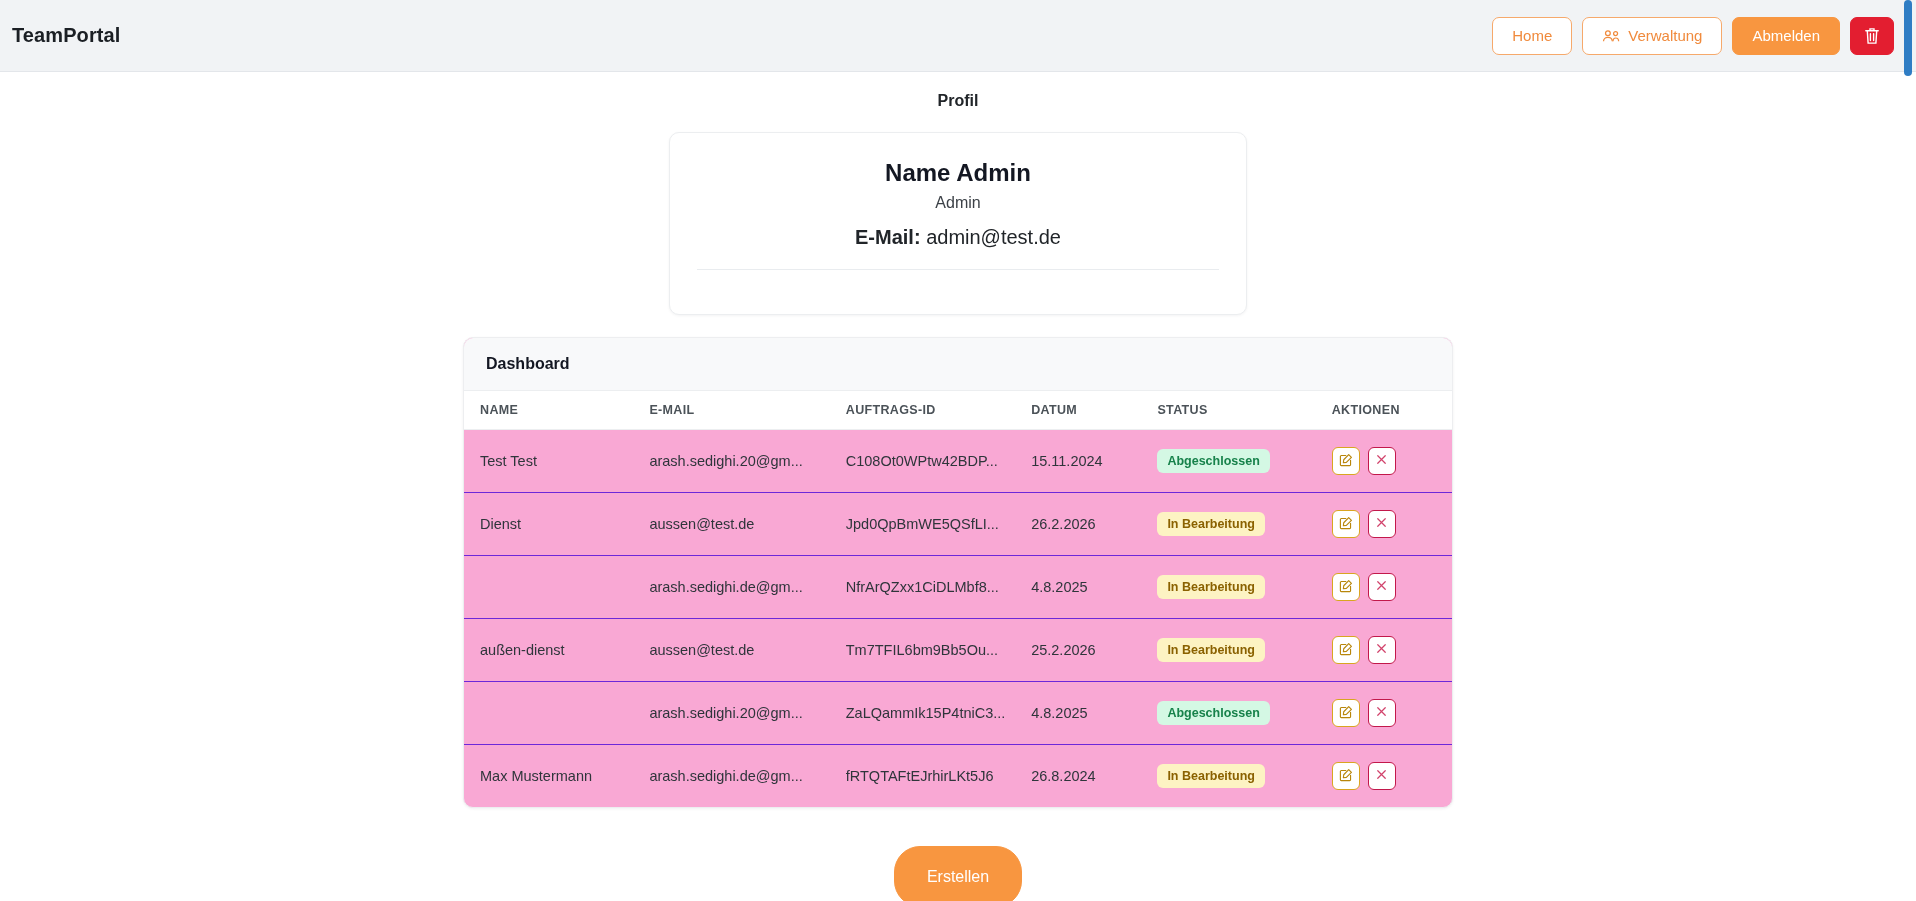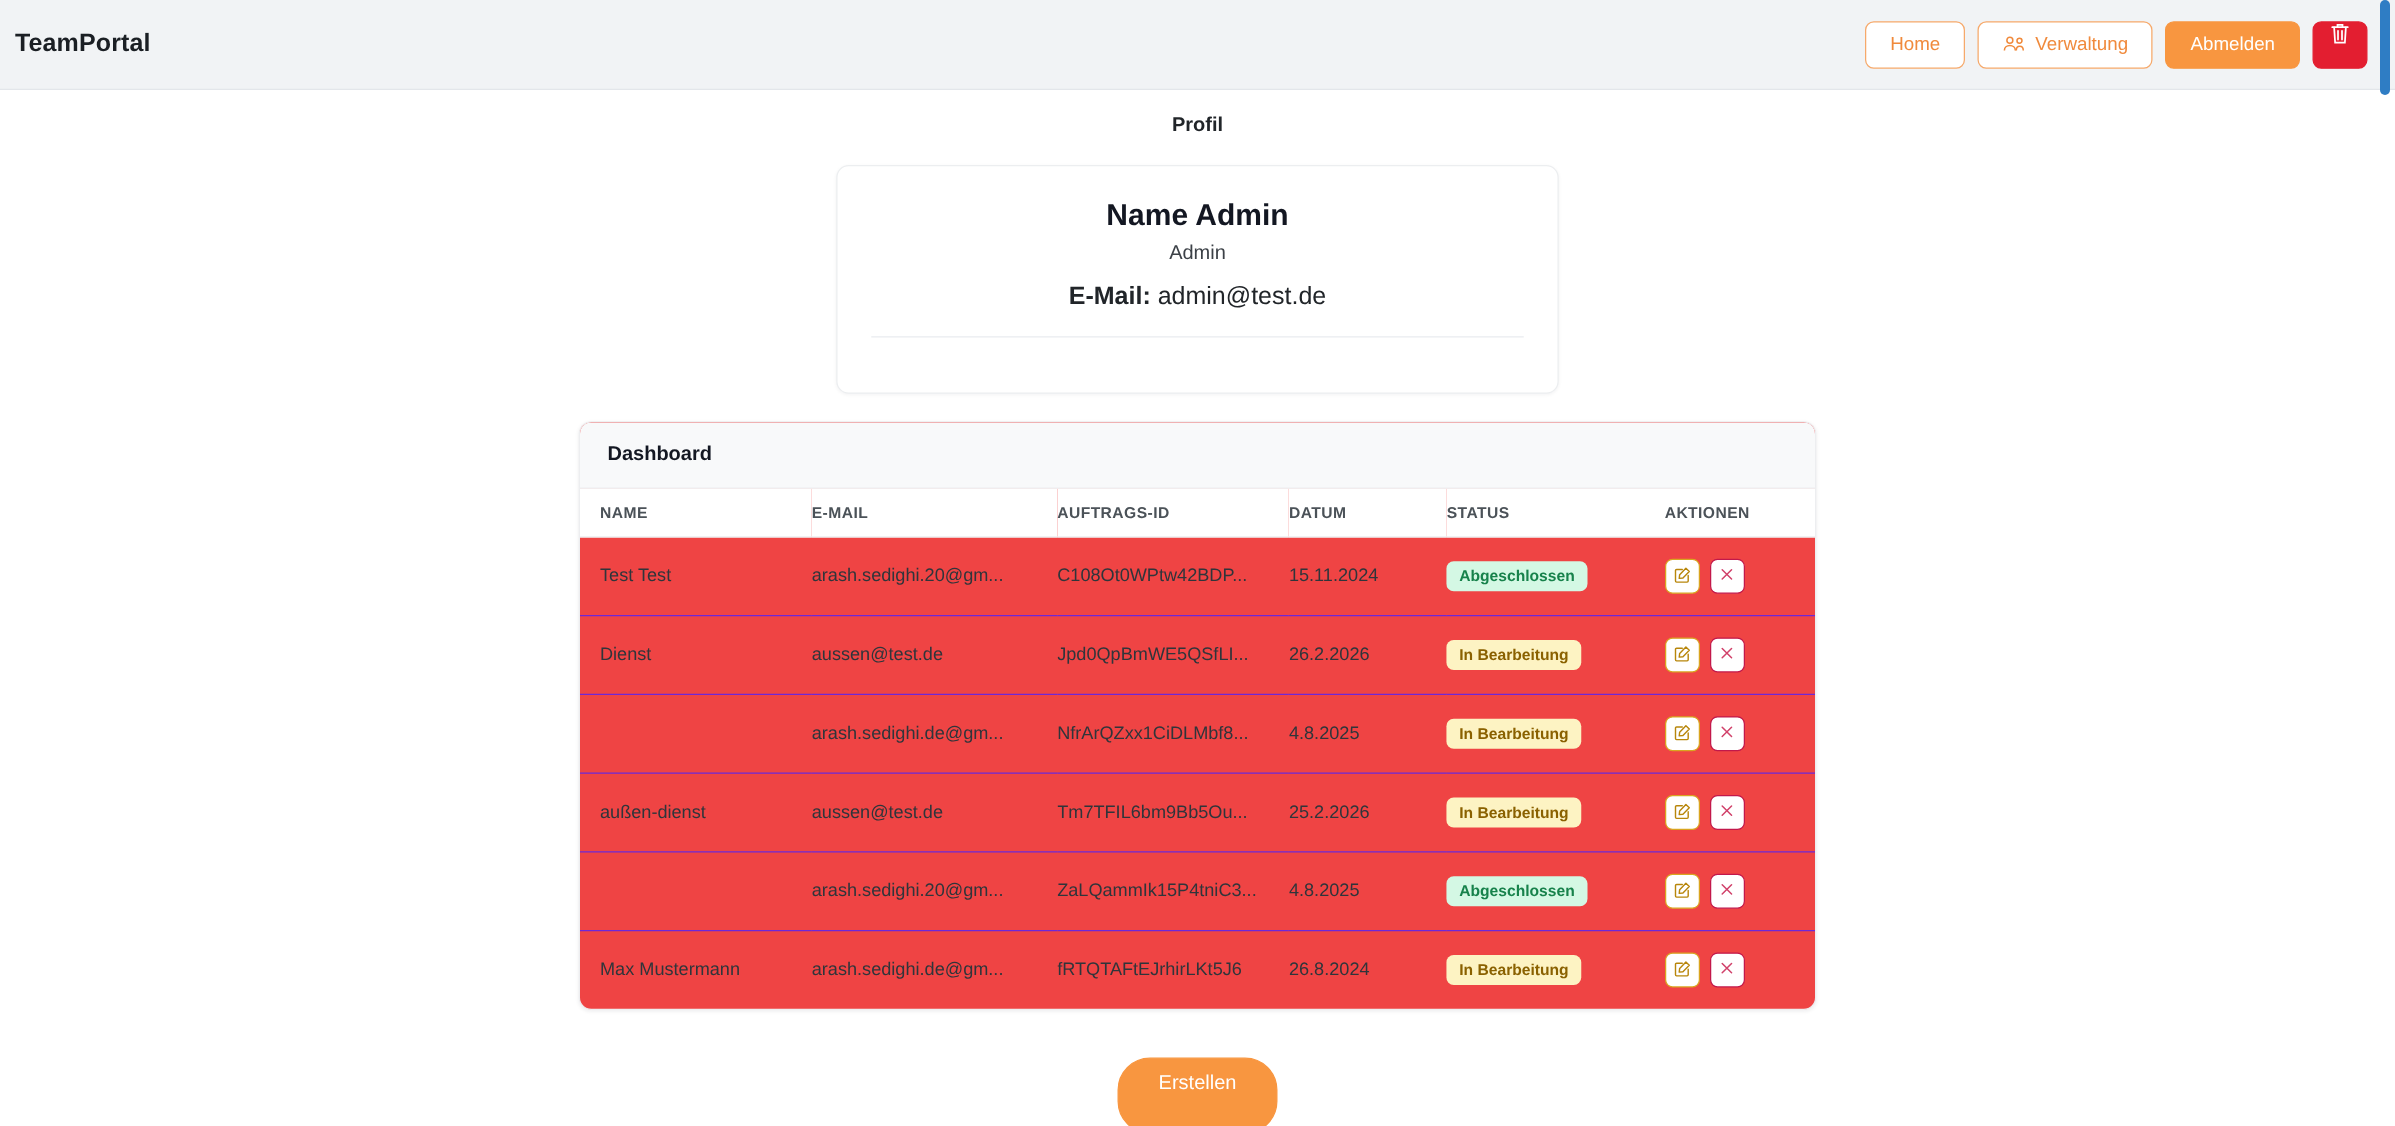--- a/index.html
+++ b/index.html
@@ -37,20 +37,21 @@
     display: flex;
     align-items: center;
     gap: 10px;
   }
   .btn {
     font-family: "Liberation Sans", sans-serif;
     font-size: 15px;
     border-radius: 7px;
     cursor: pointer;
     display: inline-flex;
+    align-items: center;
     justify-content: center;
     gap: 7px;
     white-space: nowrap;
     line-height: 1;
   }
   .btn-outline-orange {
     background: #ffffff;
     border: 1px solid #f6a96b;
     color: #f08a3c;
     padding: 10px 19px;
@@ -129,21 +130,21 @@
   .profile-divider {
     border: 0;
     border-top: 1px solid #e9ecef;
     margin: 0 1px 22px 1px;
   }
 
   
   .dashboard-card {
     width: 990px;
     margin: 22px auto 0 auto;
-    background: #ef4444;
+    background: #f9a8d4;
     border: 1px solid #edeef0;
     border-radius: 10px;
     box-shadow: 0 1px 3px rgba(16,24,40,.06);
     overflow: hidden;
   }
   .dashboard-head {
     background: #f8f9fa;
     border-bottom: 1px solid #eceef0;
     padding: 17px 22px;
     font-size: 16px;

